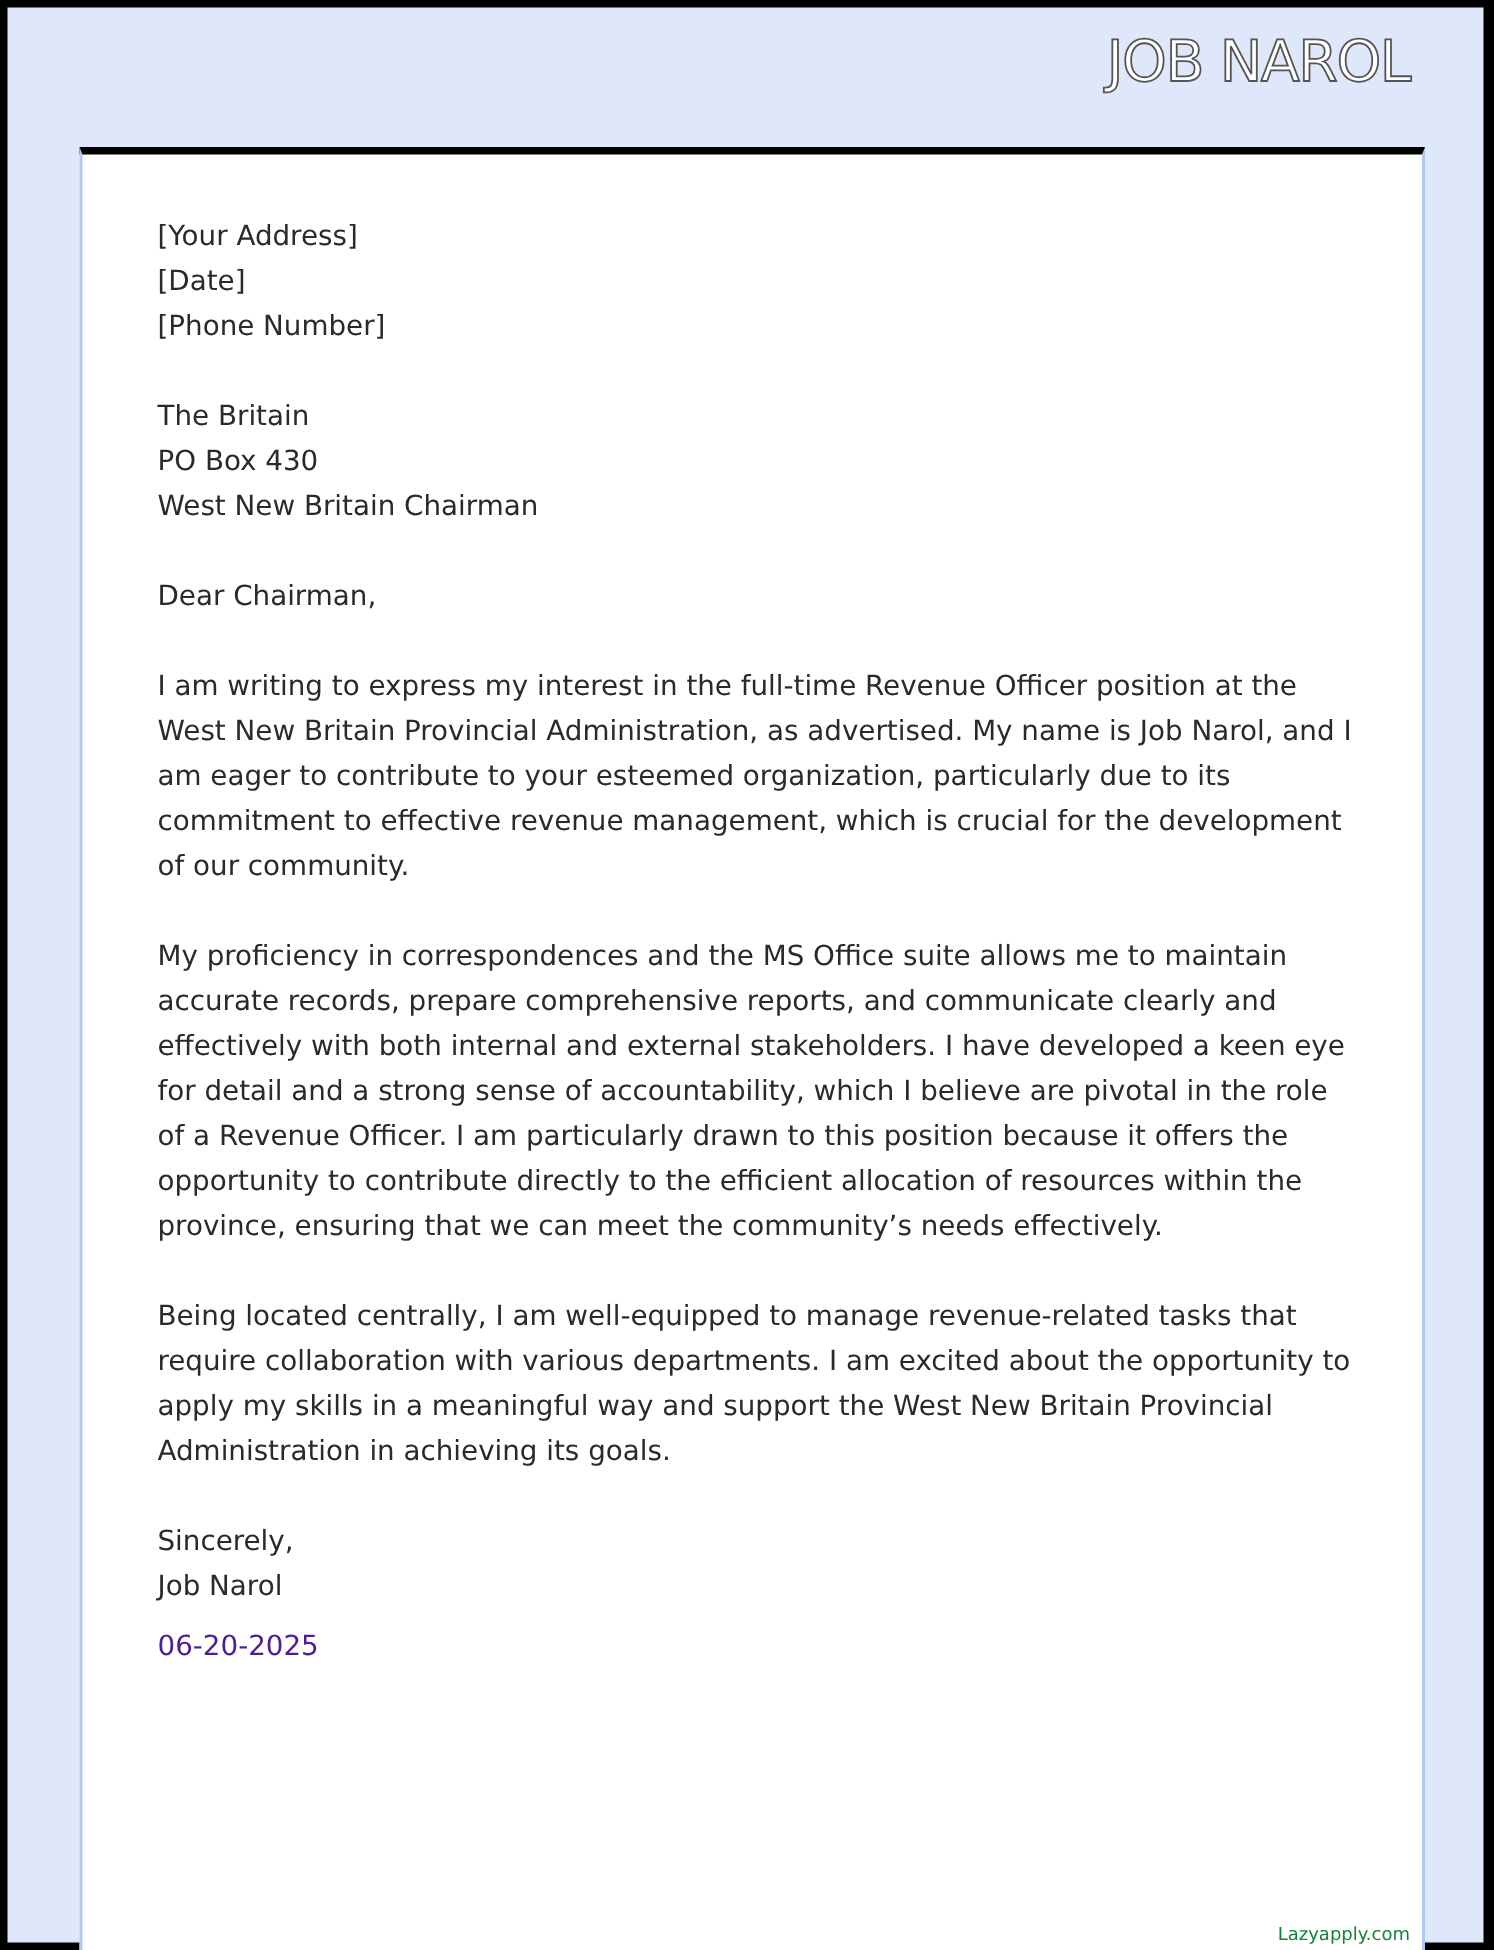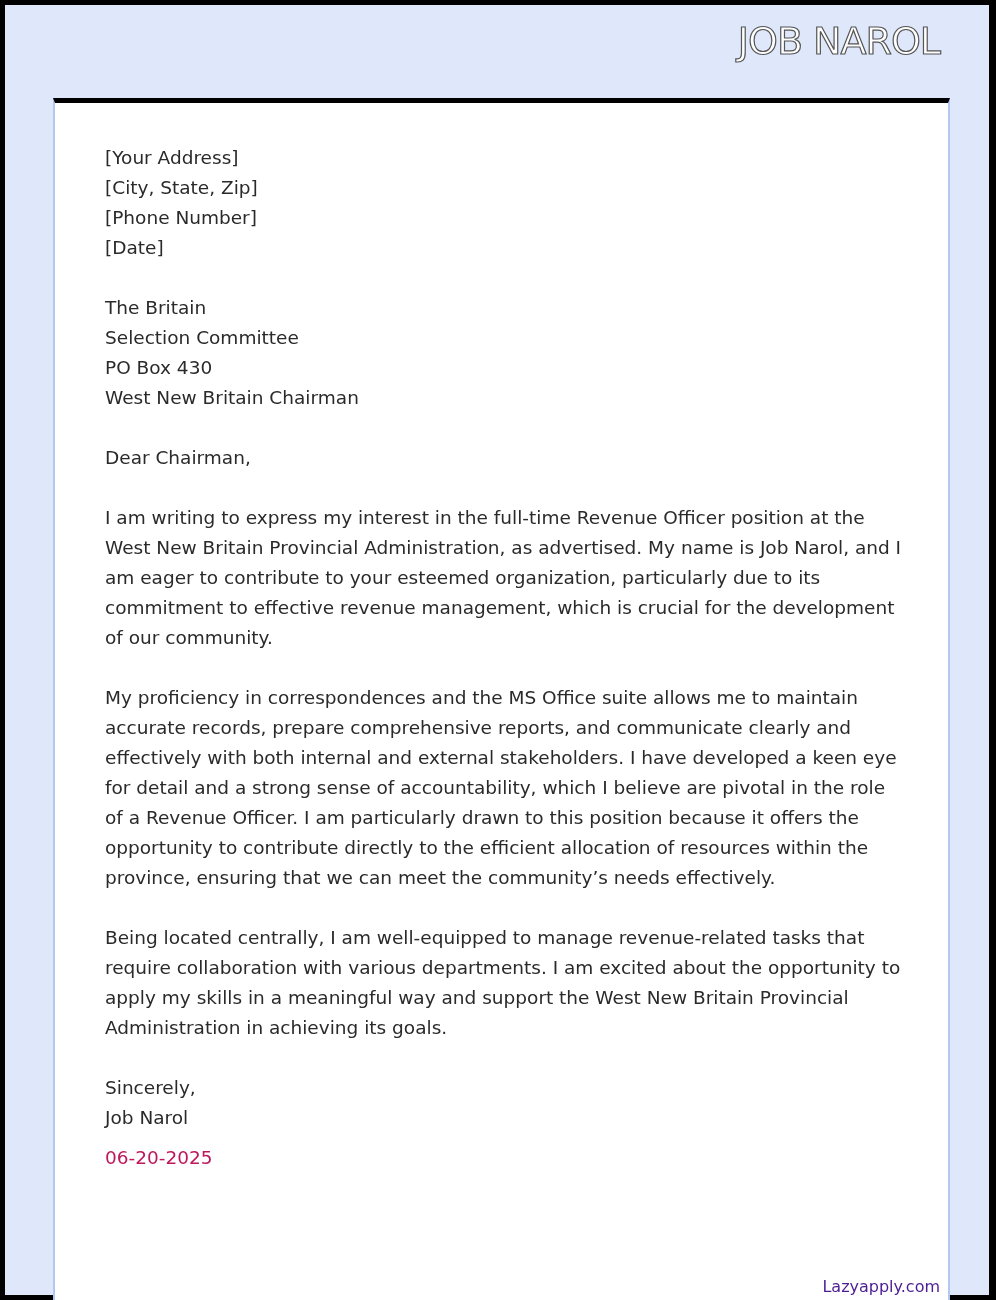--- a/index.html
+++ b/index.html
@@ -62,50 +62,48 @@
       display: block;
       white-space: nowrap;
     }
     .para {
       margin: 0 0 30px 0;
     }
     .block {
       margin-bottom: 30px;
     }
     .date-footer {
-      color: #be185d;
+      color: #4c1d95;
       margin-top: 10px;
     }
     .watermark {
       position: absolute;
       right: 8px;
       bottom: 4px;
-      font-size: 16px;
-      color: #4c1d95;
+      font-size: 12px;
+      color: #15803d;
     }
   </style>
 </head>
 <body>
 
 <div class="frame">
   <div class="header-name">JOB NAROL</div>
 
   <div class="page">
     <div class="content">
 
       <div class="block">
         <span class="line">[Your Address]</span>
-        <span class="line">[City, State, Zip]</span>
+        <span class="line">[Date]</span>
         <span class="line">[Phone Number]</span>
-        <span class="line">[Date]</span>
       </div>
 
       <div class="block">
         <span class="line">The Britain</span>
-        <span class="line">Selection Committee</span>
         <span class="line">PO Box 430</span>
         <span class="line">West New Britain Chairman</span>
       </div>
 
       <p class="para">Dear Chairman,</p>
 
       <p class="para">I am writing to express my interest in the full-time Revenue Officer position at the West New Britain Provincial Administration, as advertised. My name is Job Narol, and I am eager to contribute to your esteemed organization, particularly due to its commitment to effective revenue management, which is crucial for the development of our community.</p>
       <p class="para">My proficiency in correspondences and the MS Office suite allows me to maintain accurate records, prepare comprehensive reports, and communicate clearly and effectively with both internal and external stakeholders. I have developed a keen eye for detail and a strong sense of accountability, which I believe are pivotal in the role of a Revenue Officer. I am particularly drawn to this position because it offers the opportunity to contribute directly to the efficient allocation of resources within the province, ensuring that we can meet the community’s needs effectively.</p>
       <p class="para">Being located centrally, I am well-equipped to manage revenue-related tasks that require collaboration with various departments. I am excited about the opportunity to apply my skills in a meaningful way and support the West New Britain Provincial Administration in achieving its goals.</p>
 

